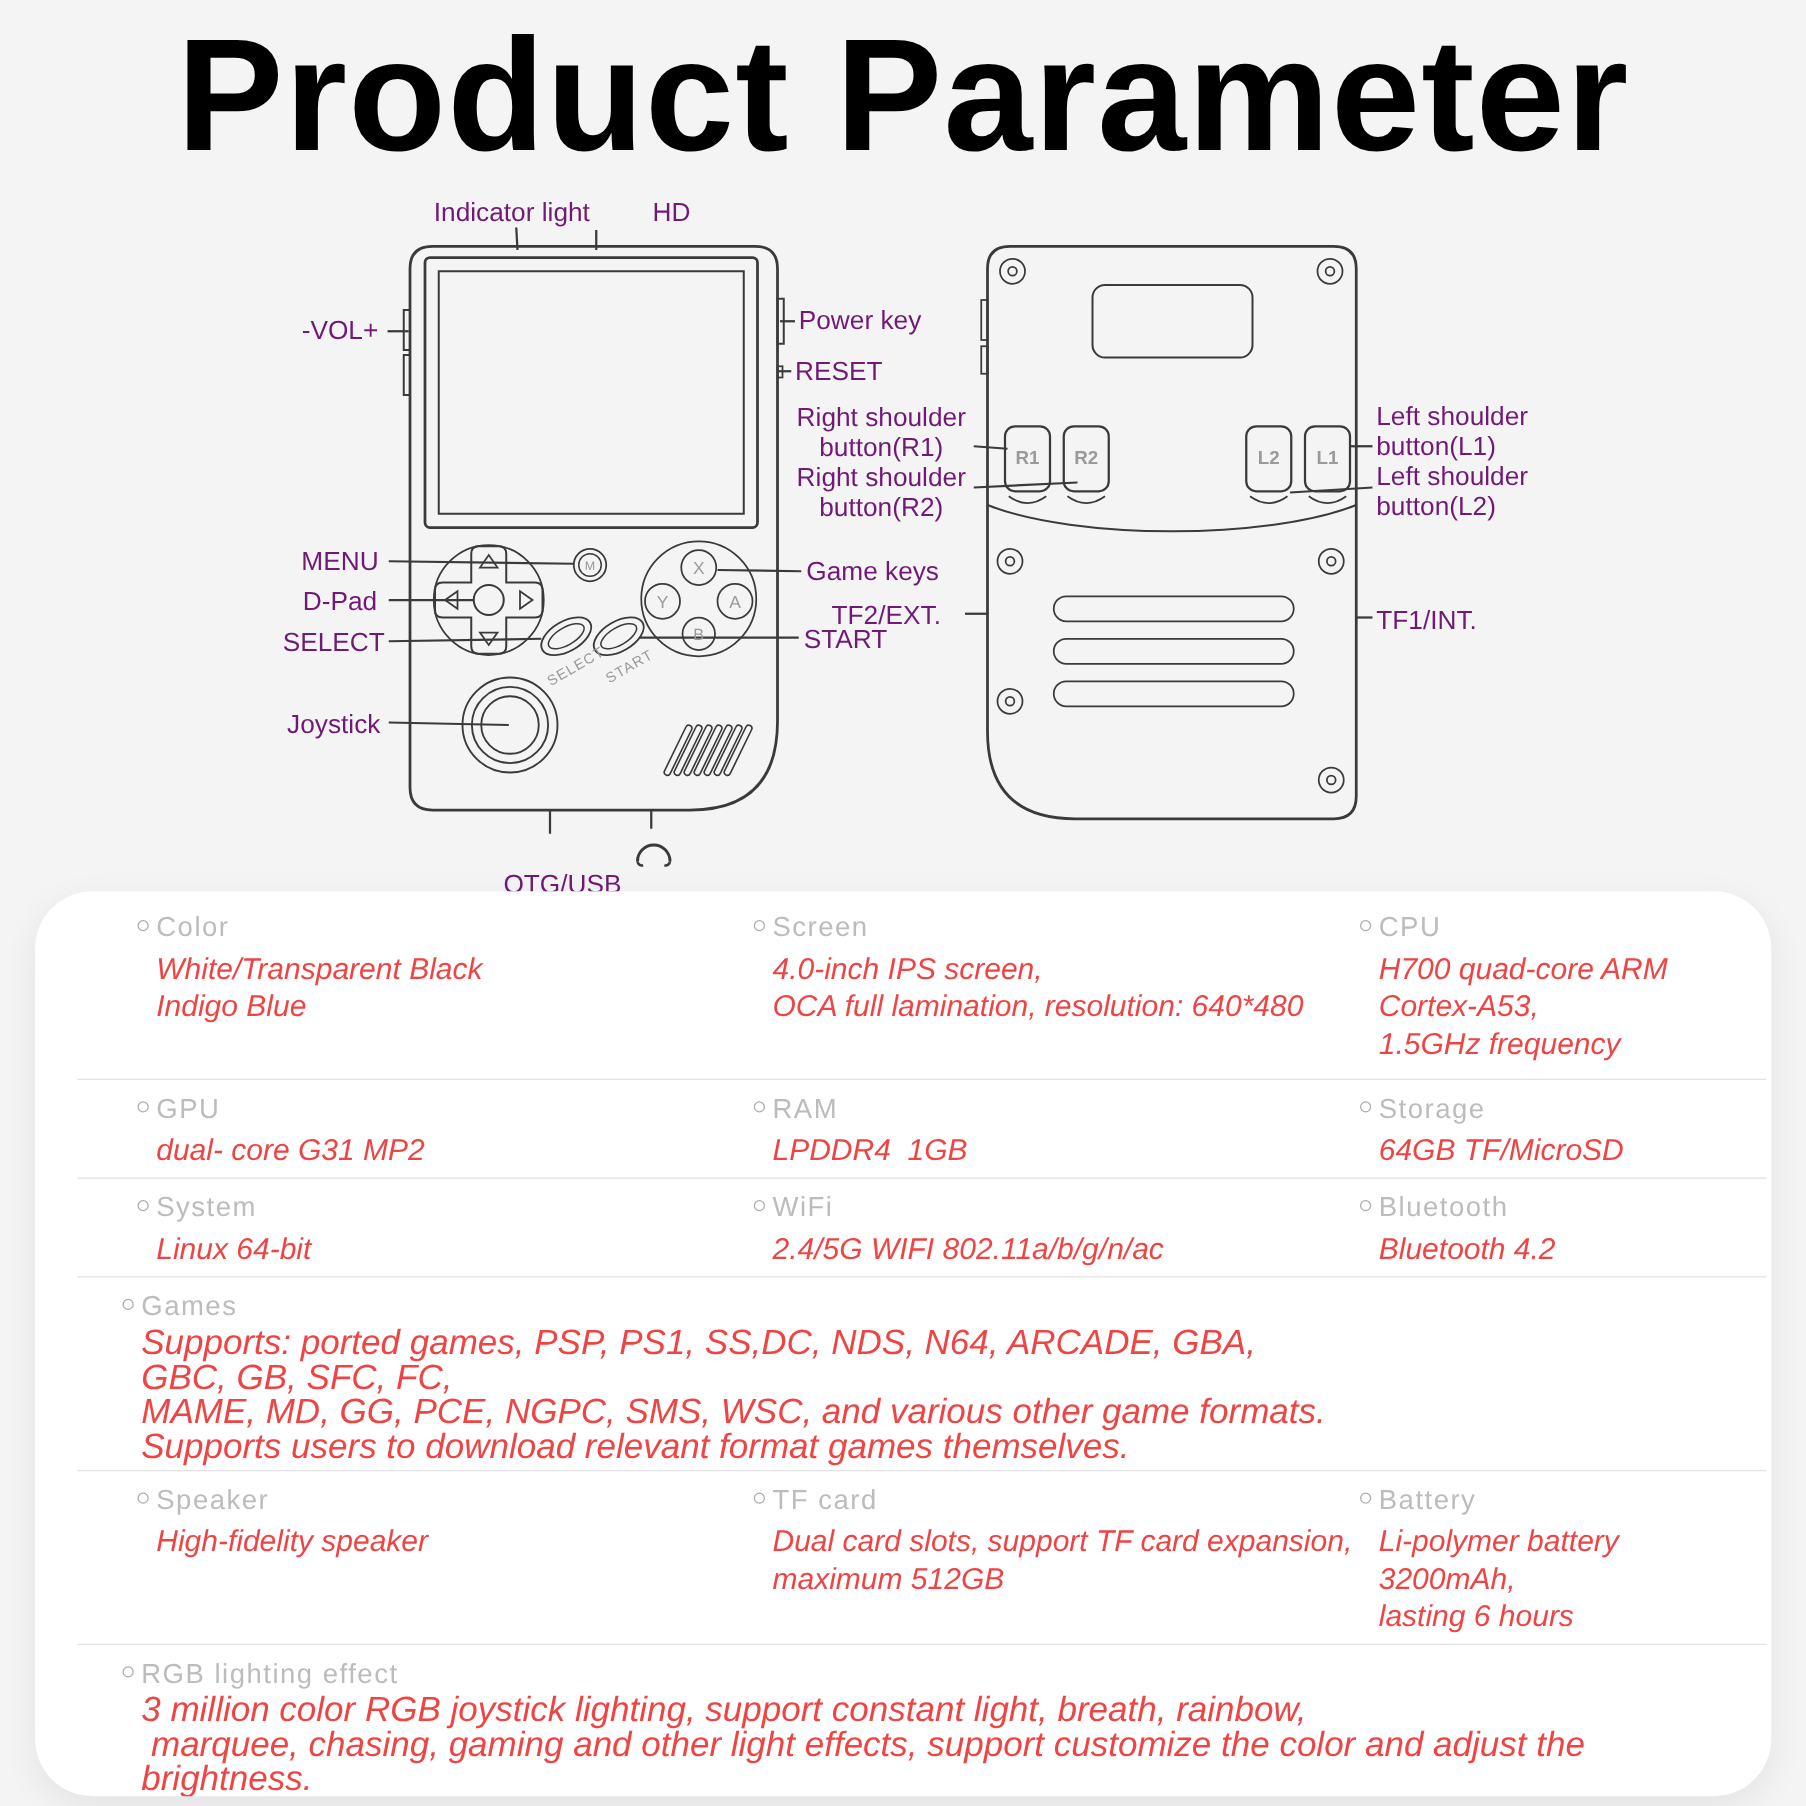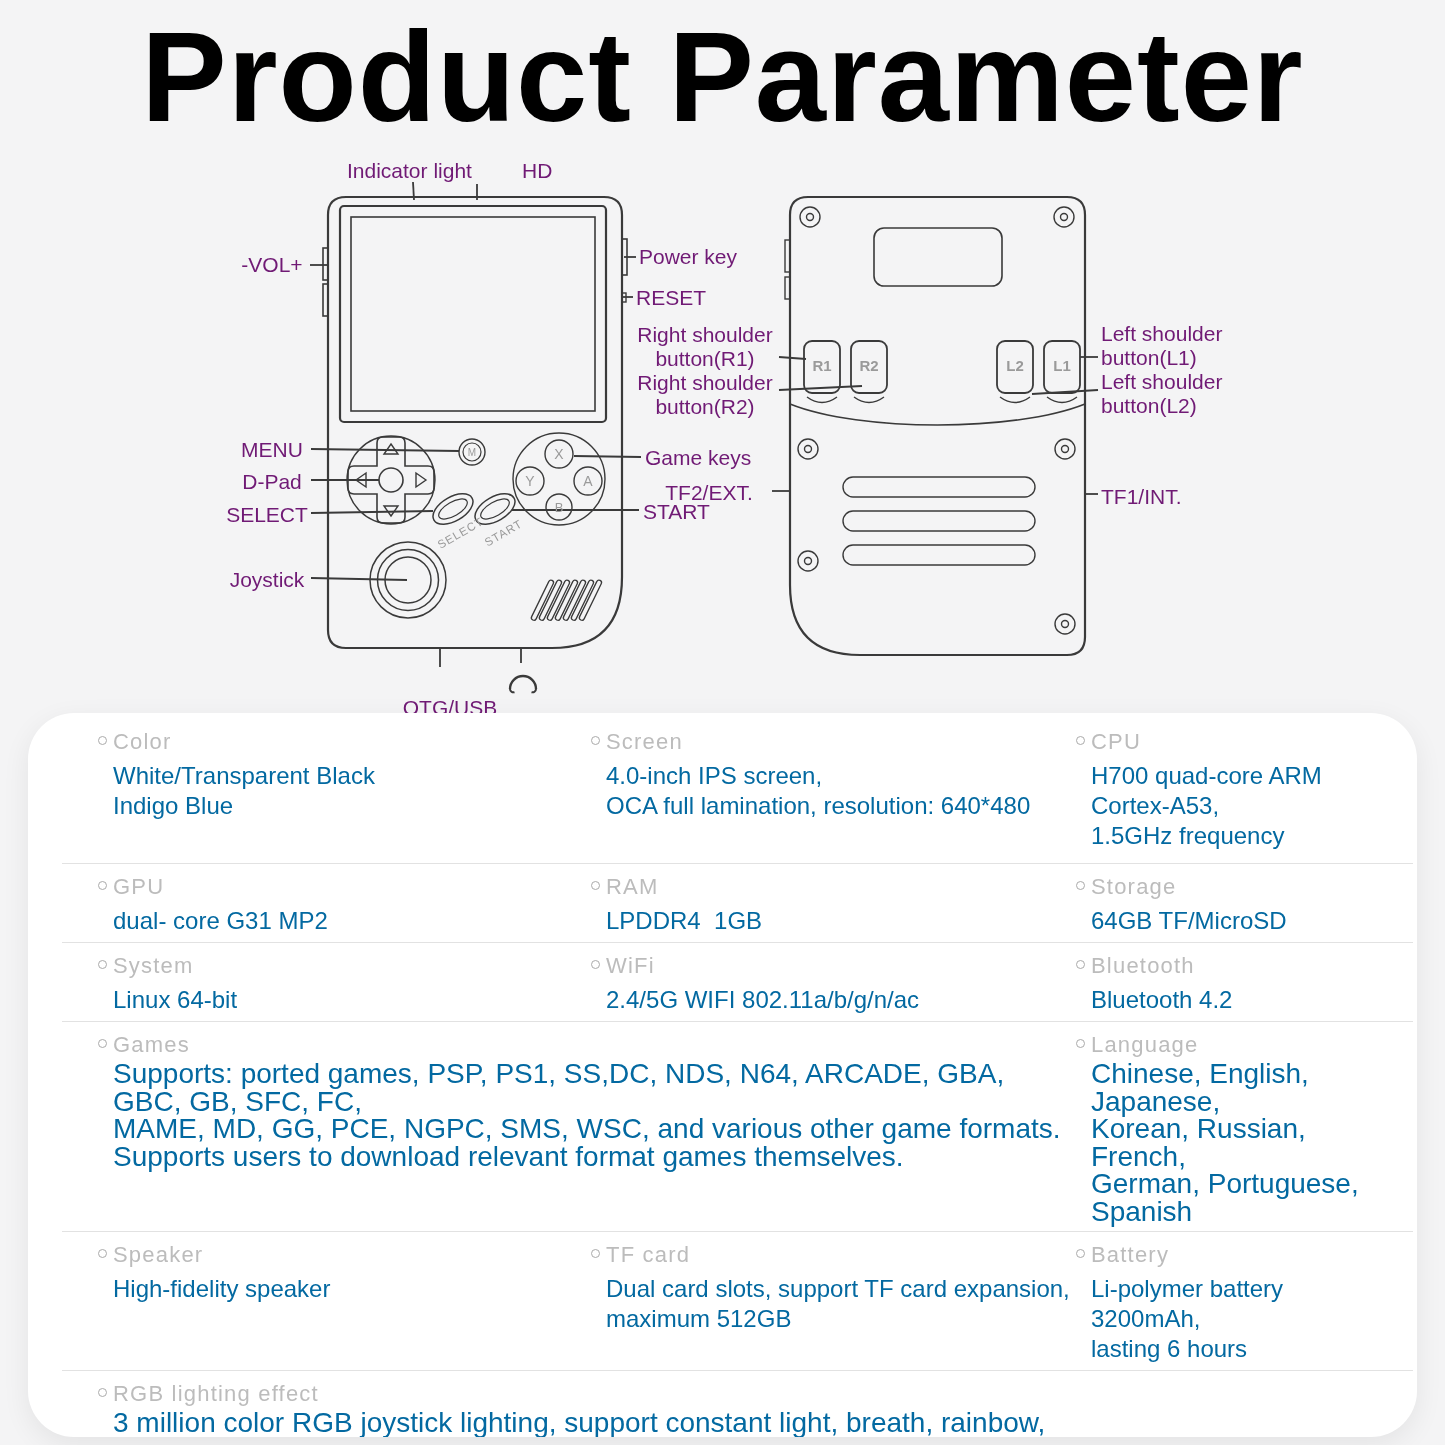--- a/index.html
+++ b/index.html
@@ -28,30 +28,30 @@
   #lbl-gamekeys{left:645px;top:446px;}
   #lbl-start{left:643px;top:500px;}
   #lbl-tf2{left:648px;top:481px;width:122px;}
   #lbl-tf1{left:1101px;top:485px;}
   #lbl-joystick{left:226px;top:568px;width:82px;}
   #lbl-otg{left:394px;top:668px;width:112px;}
   
   .card{position:absolute;left:28px;top:713px;width:1389px;height:724px;background:#fff;
         border-radius:46px;box-shadow:0 8px 28px rgba(0,0,0,.07);overflow:hidden;padding-top:4px;box-sizing:border-box;}
   .row{display:grid;padding:12px 8px 12px 85px;box-sizing:border-box;}
-  .row.cols3{grid-template-columns:493px 485px 1fr;}
+  .row.cols3{grid-template-columns:493px 485px 1fr;margin-left:12px;}
   .row.cols2{grid-template-columns:978px 1fr;}
   .row.tight{padding-top:10px;padding-bottom:6px;}
   .divider{border-top:1px solid #e2e2e2;margin:0 4px 0 34px;}
   .cell{padding-right:14px;}
   .cell-label{position:relative;font-size:22px;line-height:26px;color:#bcbcbc;
               letter-spacing:1.2px;margin-bottom:6px;}
   .cell-label .bullet{position:absolute;left:-15px;top:7px;width:7px;height:7px;border:1.5px solid #aaa;
               border-radius:50%;display:inline-block;}
-  .cell-value{font-size:24px;line-height:30px;color:#0369a1;white-space:pre-wrap;}
+  .cell-value{font-size:24px;line-height:30px;color:#ef4444;white-space:pre-wrap;font-style:italic;}
   .para .cell-label{margin-bottom:2px;}
   .para .cell-value{font-size:28px;line-height:27.5px;}
   svg text{font-family:"Liberation Sans",sans-serif;}
   .btn-letter{fill:#9a9a9a;}
 </style>
 </head>
 <body>
 
 <div class="canvas">
 
@@ -263,26 +263,20 @@
     </div>
     <div class="divider"></div>
 
     <div class="row cols2 tight para">
       <div class="cell">
         <div class="cell-label"><span class="bullet"></span><span>Games</span></div>
         <div class="cell-value">Supports: ported games, PSP, PS1, SS,DC, NDS, N64, ARCADE, GBA, GBC, GB, SFC, FC,
 MAME, MD, GG, PCE, NGPC, SMS, WSC, and various other game formats.
 Supports users to download relevant format games themselves.</div>
       </div>
-      <div class="cell">
-        <div class="cell-label"><span class="bullet"></span><span>Language</span></div>
-        <div class="cell-value">Chinese, English, Japanese,
-Korean, Russian, French,
-German, Portuguese, Spanish</div>
-      </div>
     </div>
     <div class="divider"></div>
 
     <div class="row cols3 tight">
       <div class="cell">
         <div class="cell-label"><span class="bullet"></span><span>Speaker</span></div>
         <div class="cell-value">High-fidelity speaker</div>
       </div>
       <div class="cell">
         <div class="cell-label"><span class="bullet"></span><span>TF card</span></div>

